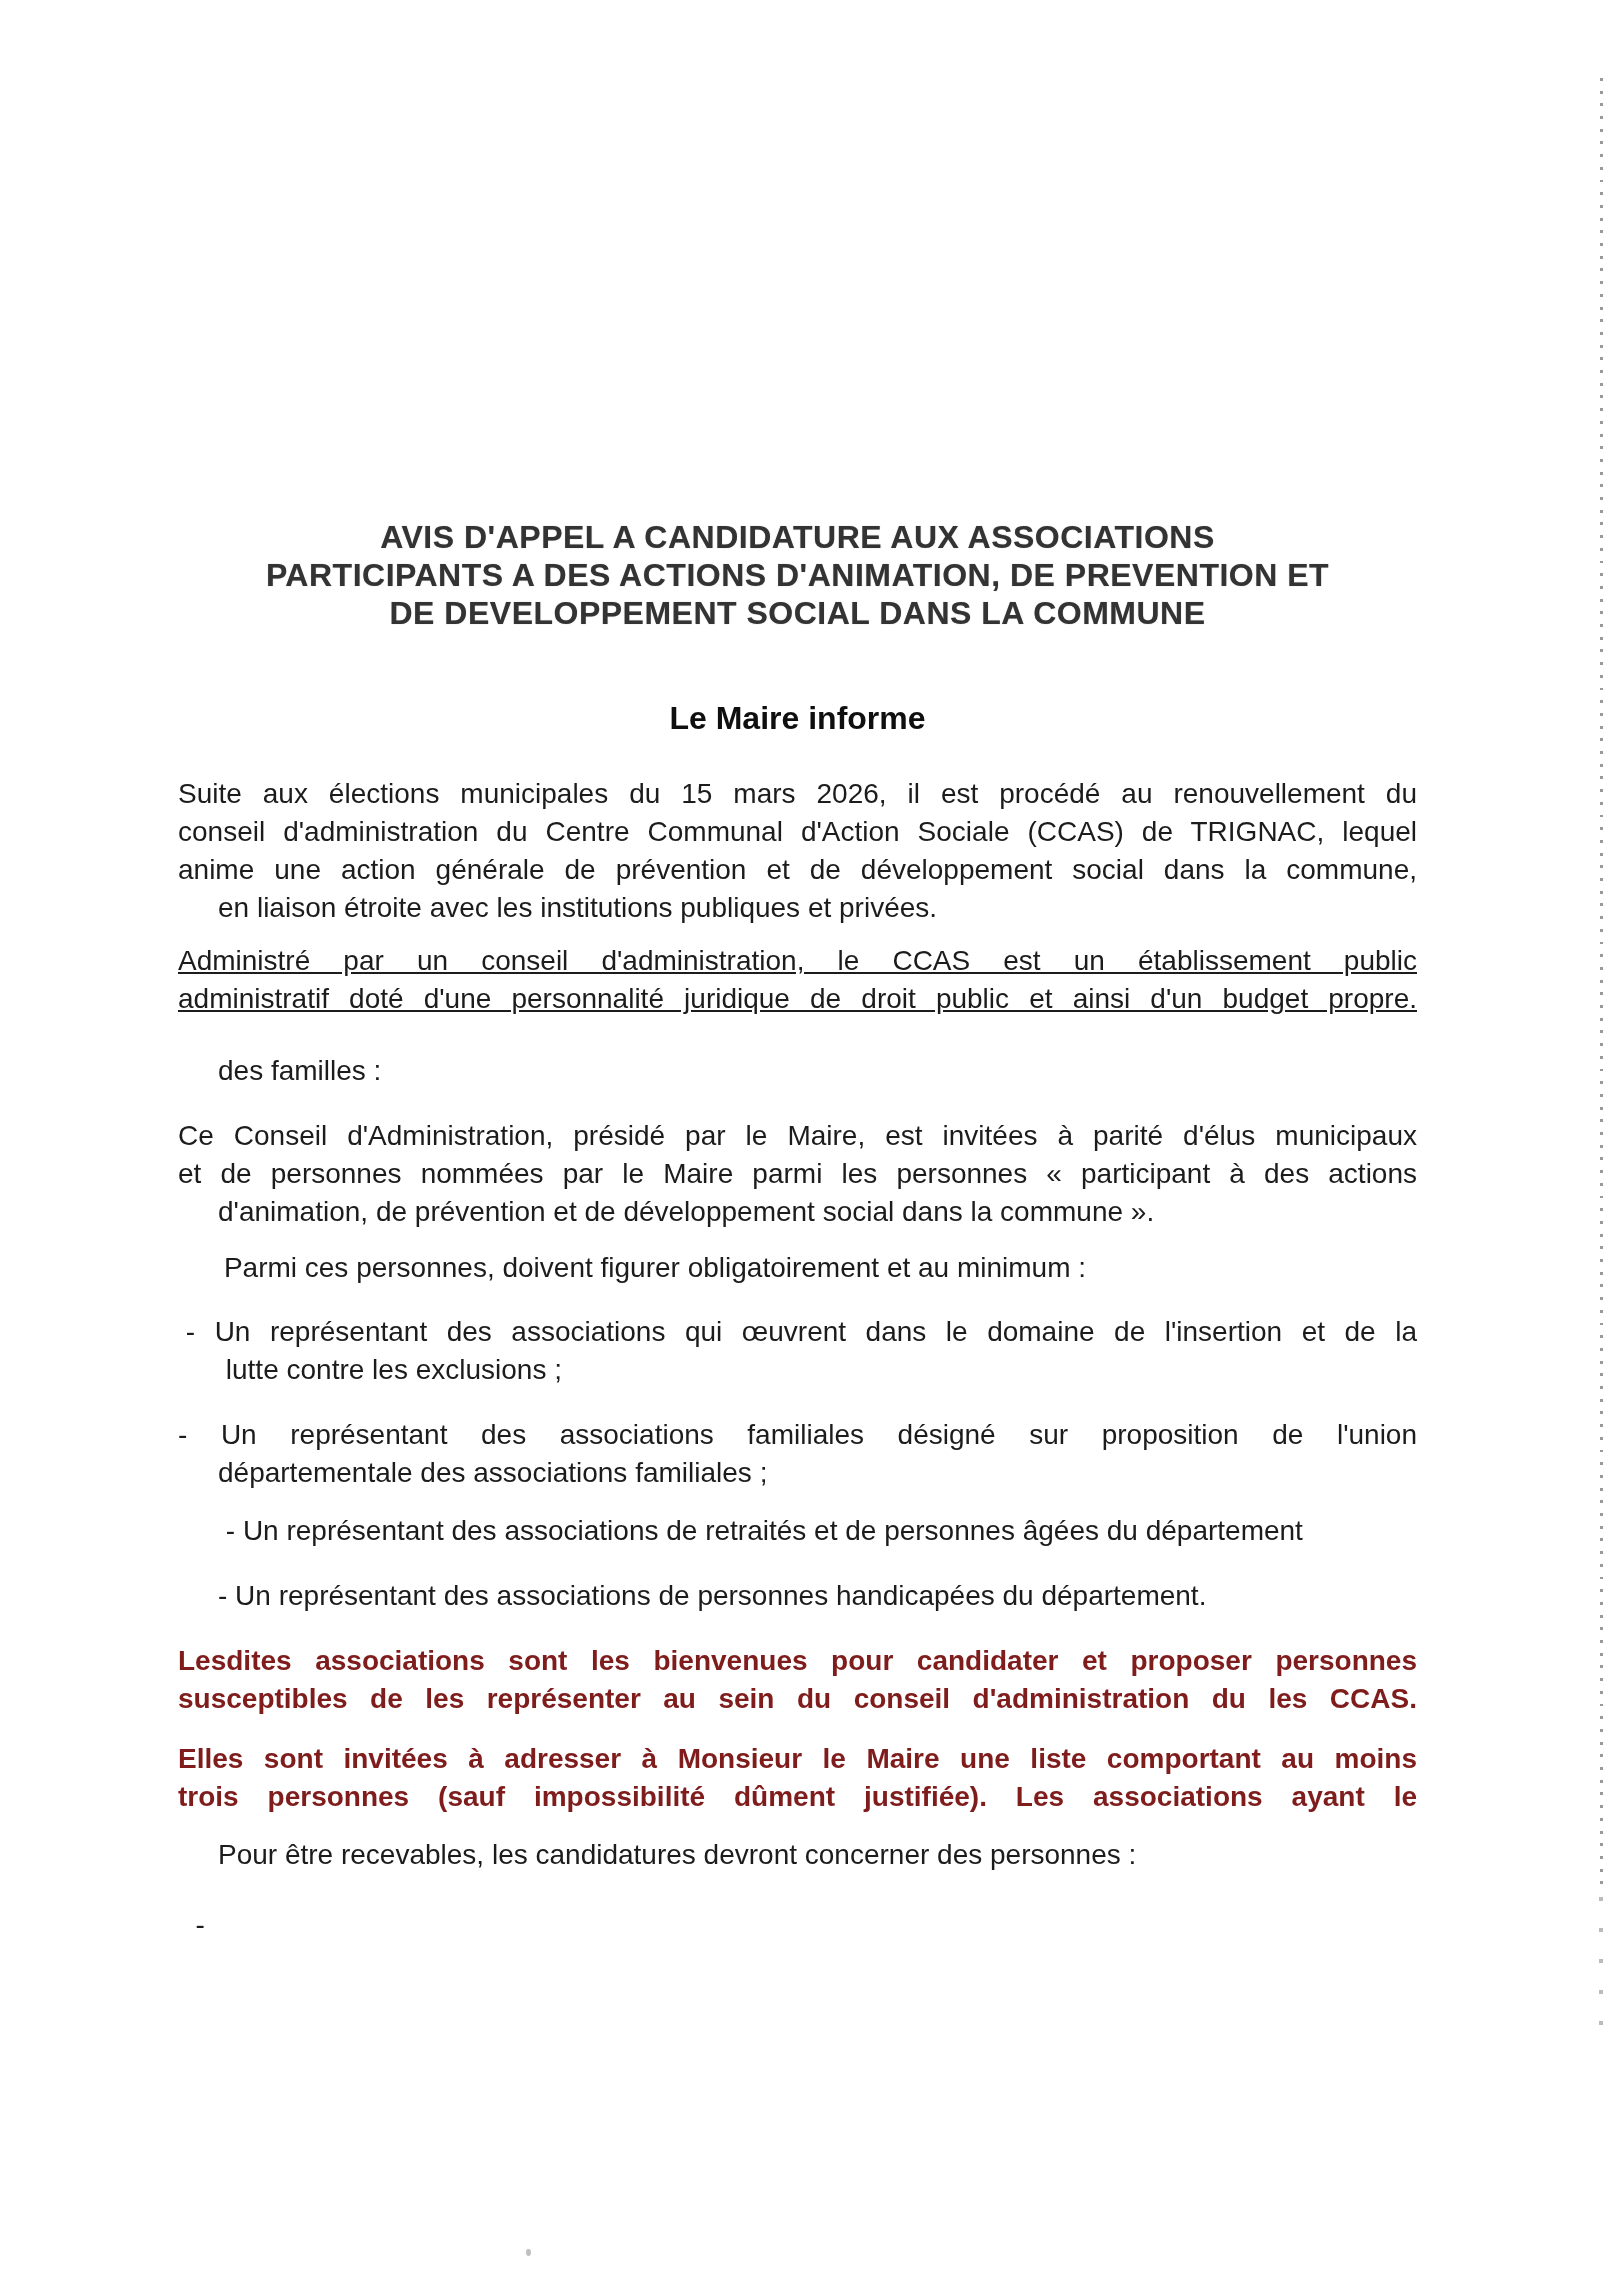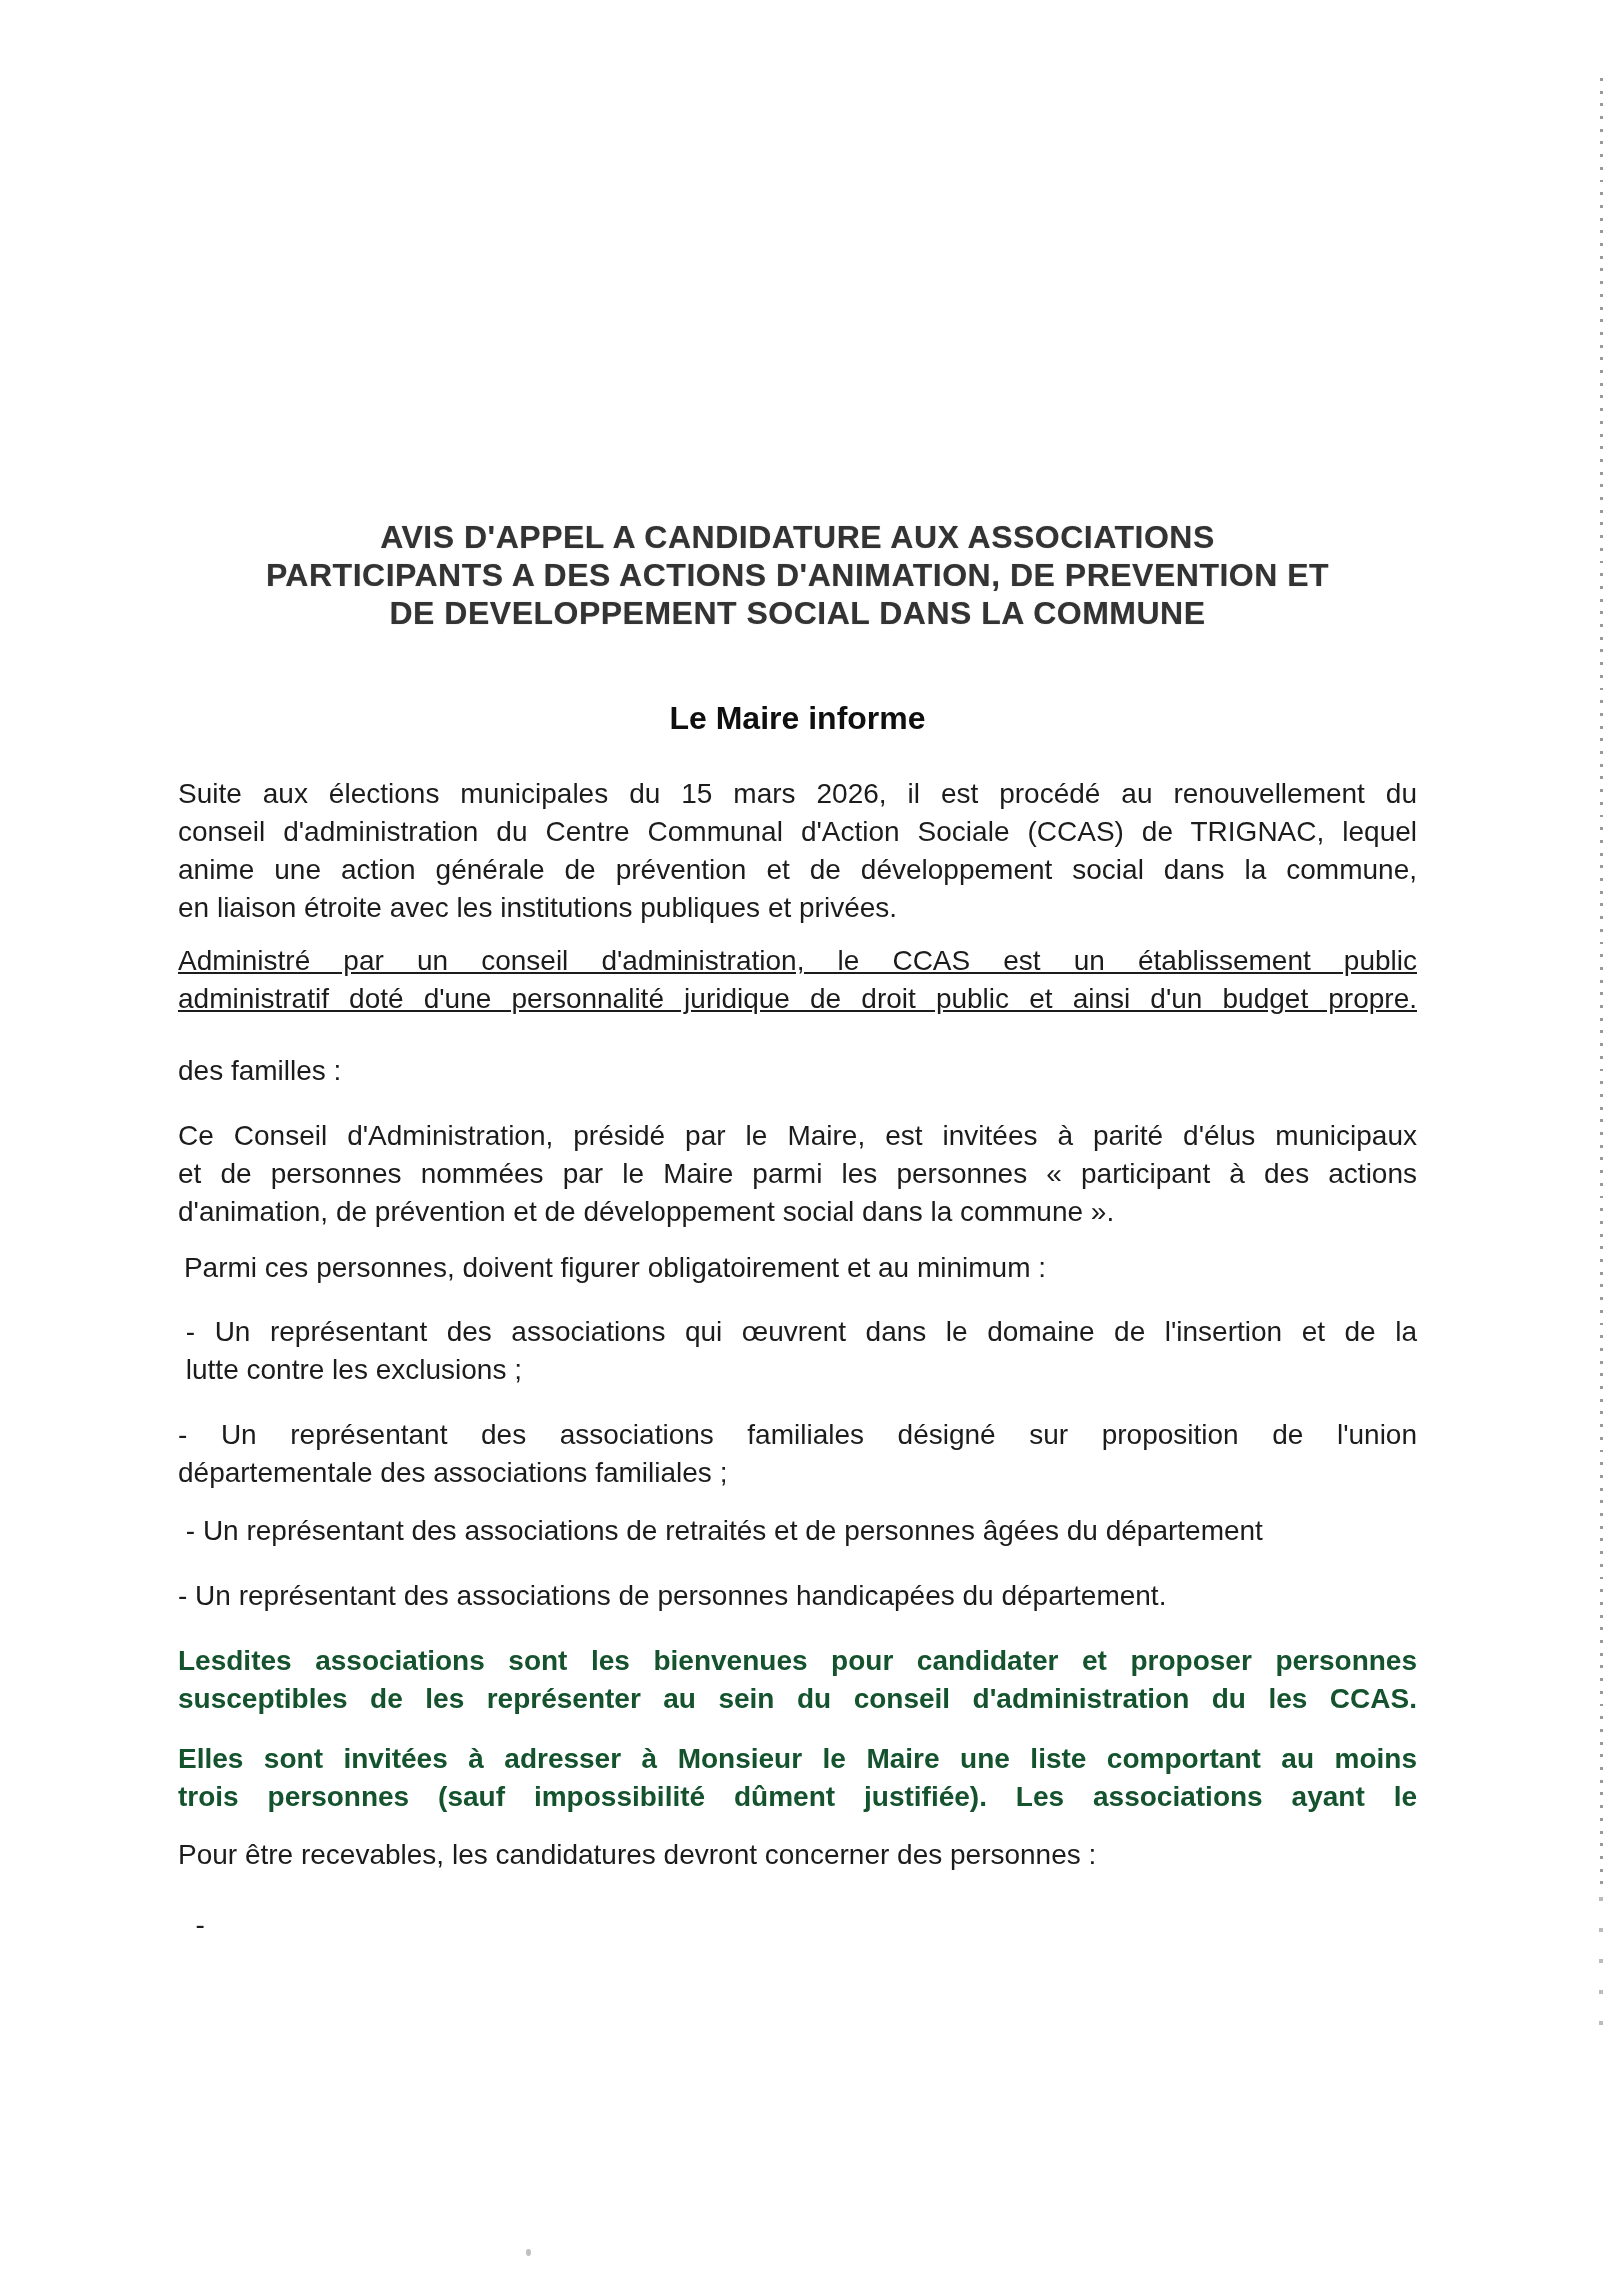--- a/index.html
+++ b/index.html
@@ -55,22 +55,23 @@
   }
   .para .jl {
     display: block;
     text-align: justify;
     text-align-last: justify;
   }
   .para .jl-last {
     display: block;
     text-align: center;
     text-align-last: left;
-  }
-  .bold { font-weight: 700; color: #14532d; }
+    margin-left: 40px;
+  }
+  .bold { font-weight: 700; color: #7f1d1d; }
   .m15 { margin-bottom: 14.7px; }
   .m18 { margin-bottom: 17.6px; }
   .m20 { margin-bottom: 34px; text-decoration: underline; }
   .m21 { margin-bottom: 20.6px; }
   .m22 { margin-bottom: 21.6px; }
   .m27 { margin-bottom: 26.5px; }
   .m28 { margin-bottom: 27.4px; }
   .m33 { margin-bottom: 32px; }
   .ind6 { padding-left: 5.9px; }
   .ind8 { padding-left: 7.8px; }

